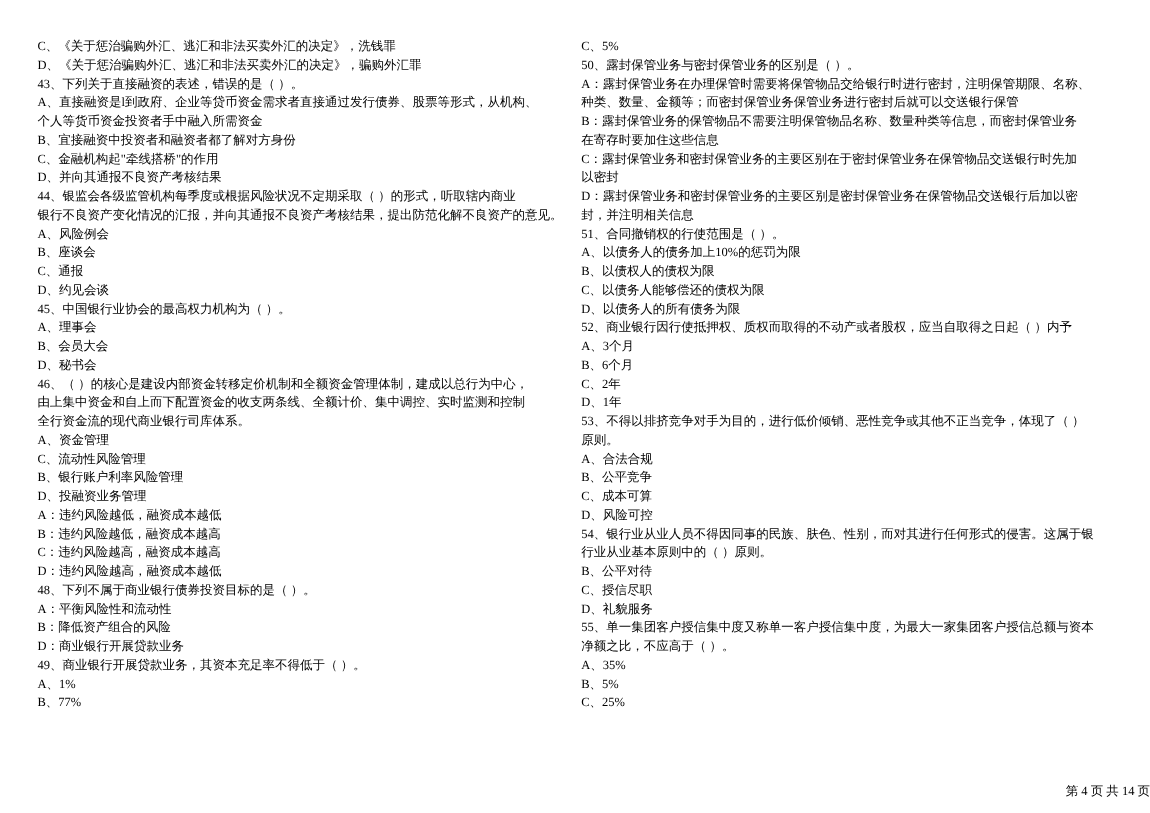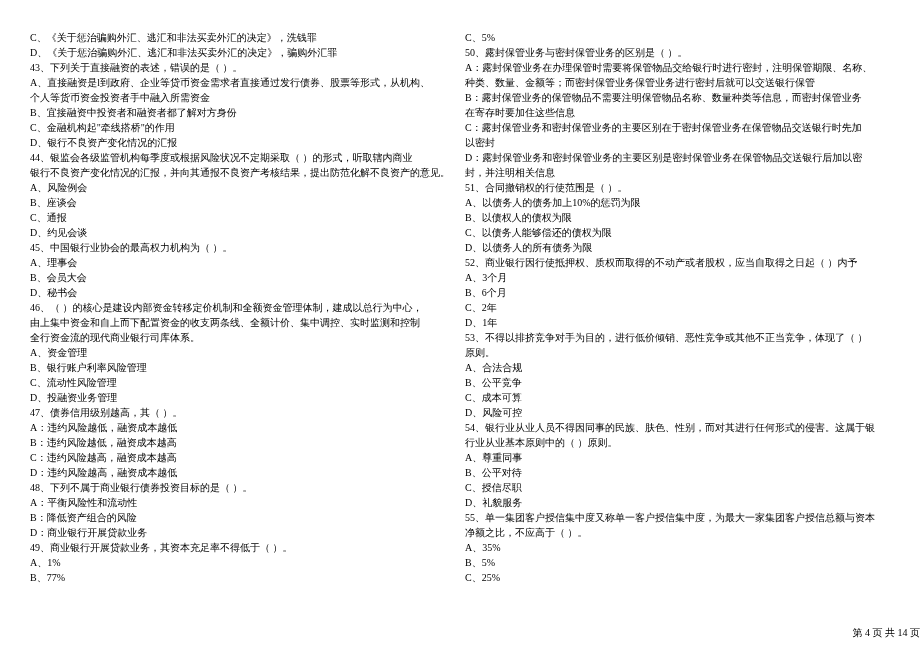--- a/index.html
+++ b/index.html
@@ -42,39 +42,38 @@
 
 <div class="page-container">
   <div class="column" id="left-col">
       <div class="line">            C、《关于惩治骗购外汇、逃汇和非法买卖外汇的决定》，洗钱罪</div>
       <div class="line">            D、《关于惩治骗购外汇、逃汇和非法买卖外汇的决定》，骗购外汇罪</div>
       <div class="line">43、下列关于直接融资的表述，错误的是（    ）。</div>
       <div class="line">        A、直接融资是l到政府、企业等贷币资金需求者直接通过发行债券、股票等形式，从机构、</div>
       <div class="line">个人等货币资金投资者手中融入所需资金</div>
       <div class="line">        B、宜接融资中投资者和融资者都了解对方身份</div>
       <div class="line">        C、金融机构起"牵线搭桥"的作用</div>
-      <div class="line">        D、银行不良资产变化情况的汇报</div>
+      <div class="line">        D、并向其通报不良资产考核结果</div>
       <div class="line">44、银监会各级监管机构每季度或根据风险状况不定期采取（      ）的形式，听取辖内商业</div>
       <div class="line">银行不良资产变化情况的汇报，并向其通报不良资产考核结果，提出防范化解不良资产的意见。</div>
       <div class="line">        A、风险例会</div>
       <div class="line">        B、座谈会</div>
       <div class="line">        C、通报</div>
       <div class="line">        D、约见会谈</div>
       <div class="line">45、中国银行业协会的最高权力机构为（      ）。</div>
       <div class="line">        A、理事会</div>
       <div class="line">        B、会员大会</div>
       <div class="line">        D、秘书会</div>
       <div class="line">46、（      ）的核心是建设内部资金转移定价机制和全额资金管理体制，建成以总行为中心，</div>
       <div class="line">由上集中资金和自上而下配置资金的收支两条线、全额计价、集中调控、实时监测和控制</div>
       <div class="line">全行资金流的现代商业银行司库体系。</div>
       <div class="line">        A、资金管理</div>
+      <div class="line">        C、流动性风险管理</div>
       <div class="line">        B、银行账户利率风险管理</div>
-      <div class="line">        C、流动性风险管理</div>
       <div class="line">        D、投融资业务管理</div>
-      <div class="line">47、债券信用级别越高，其（      ）。</div>
       <div class="line">        A：违约风险越低，融资成本越低</div>
       <div class="line">        B：违约风险越低，融资成本越高</div>
       <div class="line">        C：违约风险越高，融资成本越高</div>
       <div class="line">        D：违约风险越高，融资成本越低</div>
       <div class="line">48、下列不属于商业银行债券投资目标的是（      ）。</div>
       <div class="line">        A：平衡风险性和流动性</div>
       <div class="line">        B：降低资产组合的风险</div>
       <div class="line">        D：商业银行开展贷款业务</div>
       <div class="line">49、商业银行开展贷款业务，其资本充足率不得低于（      ）。</div>
       <div class="line">        A、1%</div>
@@ -102,21 +101,20 @@
       <div class="line">        C、2年</div>
       <div class="line">        D、1年</div>
       <div class="line">53、不得以排挤竞争对手为目的，进行低价倾销、恶性竞争或其他不正当竞争，体现了（      ）</div>
       <div class="line">原则。</div>
       <div class="line">        A、合法合规</div>
       <div class="line">        B、公平竞争</div>
       <div class="line">        C、成本可算</div>
       <div class="line">        D、风险可控</div>
       <div class="line">54、银行业从业人员不得因同事的民族、肤色、性别，而对其进行任何形式的侵害。这属于银</div>
       <div class="line">行业从业基本原则中的（      ）原则。</div>
-      <div class="line">        A、尊重同事</div>
       <div class="line">        B、公平对待</div>
       <div class="line">        C、授信尽职</div>
       <div class="line">        D、礼貌服务</div>
       <div class="line">55、单一集团客户授信集中度又称单一客户授信集中度，为最大一家集团客户授信总额与资本</div>
       <div class="line">净额之比，不应高于（      ）。</div>
       <div class="line">        A、35%</div>
       <div class="line">        B、5%</div>
       <div class="line">        C、25%</div>
     </div>
 </div>

